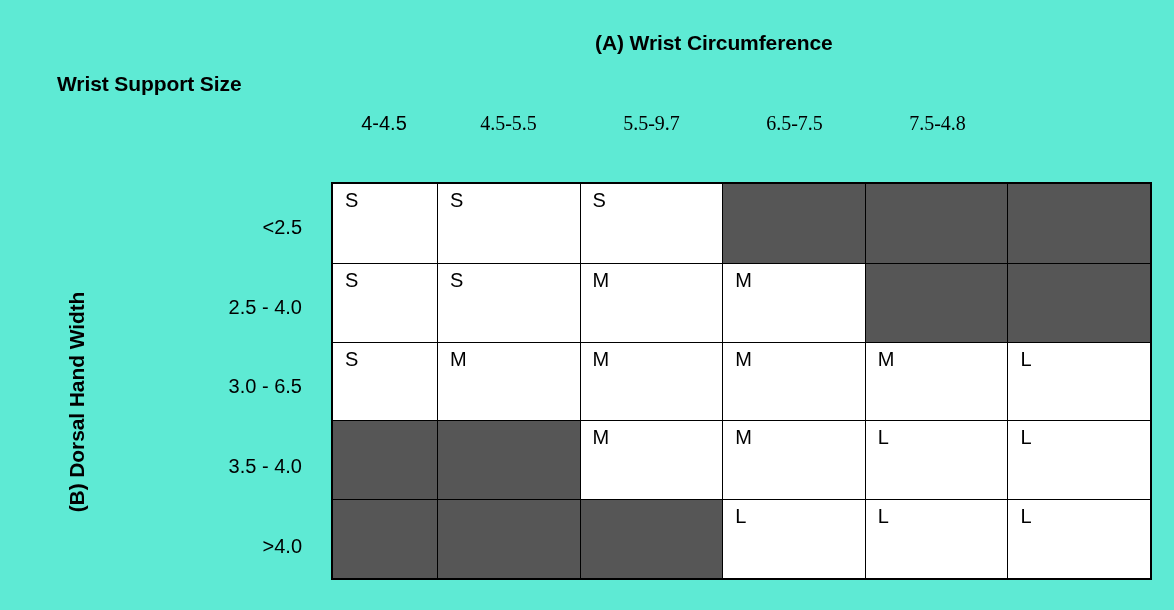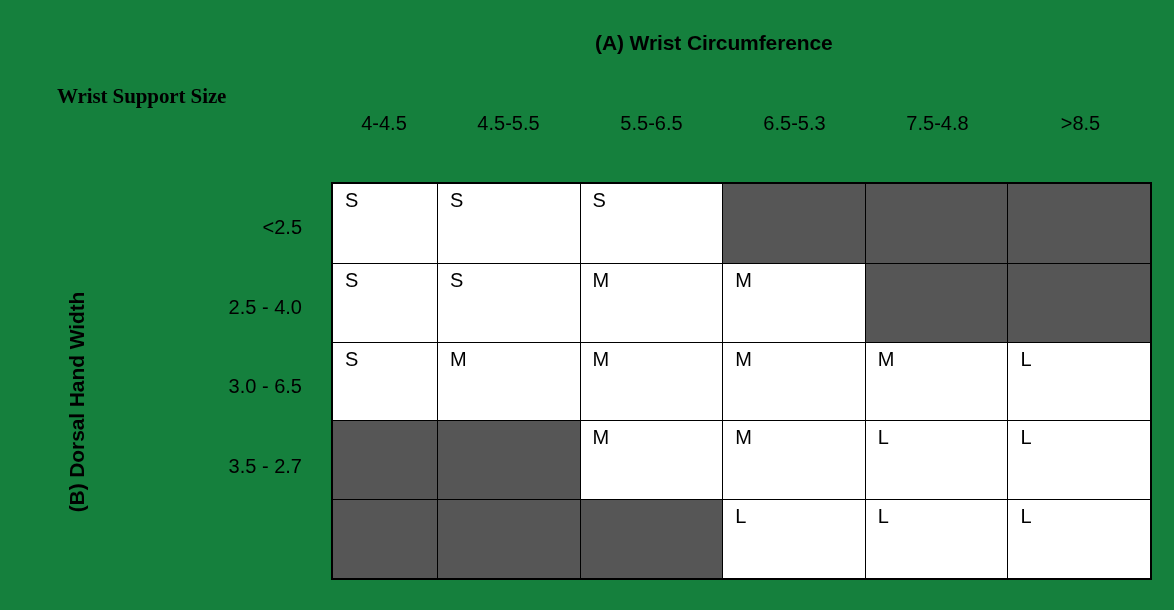--- a/index.html
+++ b/index.html
@@ -9,43 +9,42 @@
     background: #ffffff;
   }
   body {
     font-family: "Liberation Sans", sans-serif;
     color: #000000;
   }
   #page {
     position: relative;
     width: 1174px;
     height: 610px;
-    background: #15803d;
+    background: #5eead4;
     overflow: hidden;
   }
 
   
   .title-a {
     position: absolute;
     left: 595px;
     top: 31px;
     font-size: 21px;
     font-weight: bold;
     letter-spacing: -0.1px;
     white-space: nowrap;
   }
   .title-support {
     position: absolute;
     left: 57px;
-    top: 84px;
+    top: 72px;
     font-size: 21px;
     font-weight: bold;
     letter-spacing: -0.1px;
     white-space: nowrap;
-    font-family: Liberation Serif, serif;
   }
   .title-b {
     position: absolute;
     left: -88px;
     top: 390px;
     width: 330px;
     font-size: 21px;
     font-weight: bold;
     letter-spacing: -0.1px;
     white-space: nowrap;
@@ -62,21 +61,21 @@
     width: 821px;
     display: flex;
   }
   .col-header {
     font-size: 20px;
     text-align: center;
     white-space: nowrap;
     color: #000;
   }
   .col-header.c0 { width: 106px; }
-  .col-header.cn { width: 143px; }
+  .col-header.cn { width: 143px; font-family: Liberation Serif, serif; }
 
   
   .row-labels {
     position: absolute;
     left: 120px;
     top: 188px;
     width: 200px;
   }
   .row-label {
     height: 79.6px;
@@ -134,31 +133,31 @@
 
   <div class="title-a">(A) Wrist Circumference</div>
 
   <div class="title-support">Wrist Support Size</div>
 
   <div class="title-b">(B) Dorsal Hand Width</div>
 
   <div class="col-headers">
       <div class="col-header c0">4-4.5</div>
       <div class="col-header cn">4.5-5.5</div>
-      <div class="col-header cn">5.5-6.5</div>
-      <div class="col-header cn">6.5-5.3</div>
+      <div class="col-header cn">5.5-9.7</div>
+      <div class="col-header cn">6.5-7.5</div>
       <div class="col-header cn">7.5-4.8</div>
-      <div class="col-header cn">&gt;8.5</div>
     </div>
 
   <div class="row-labels">
       <div class="row-label">&lt;2.5</div>
       <div class="row-label">2.5 - 4.0</div>
       <div class="row-label">3.0 - 6.5</div>
-      <div class="row-label">3.5 - 2.7</div>
+      <div class="row-label">3.5 - 4.0</div>
+      <div class="row-label">&gt;4.0</div>
     </div>
 
   <div class="matrix">
       <div class="matrix-row">
         <div class="cell c0">S</div>
         <div class="cell cn">S</div>
         <div class="cell cn">S</div>
         <div class="cell cn filled"></div>
         <div class="cell cn filled"></div>
         <div class="cell cn filled"></div>

